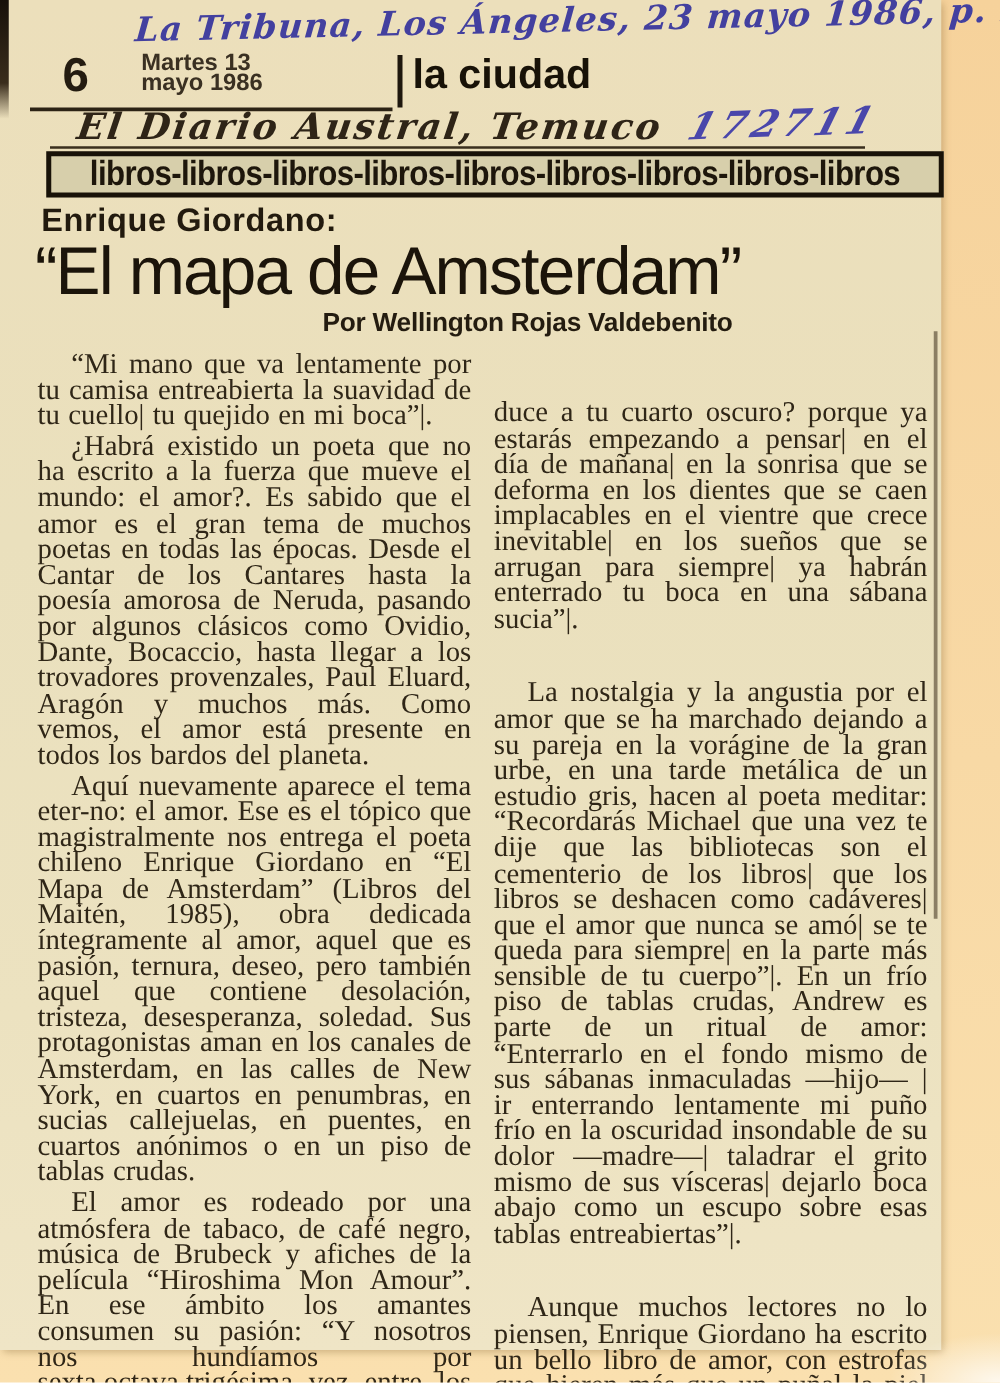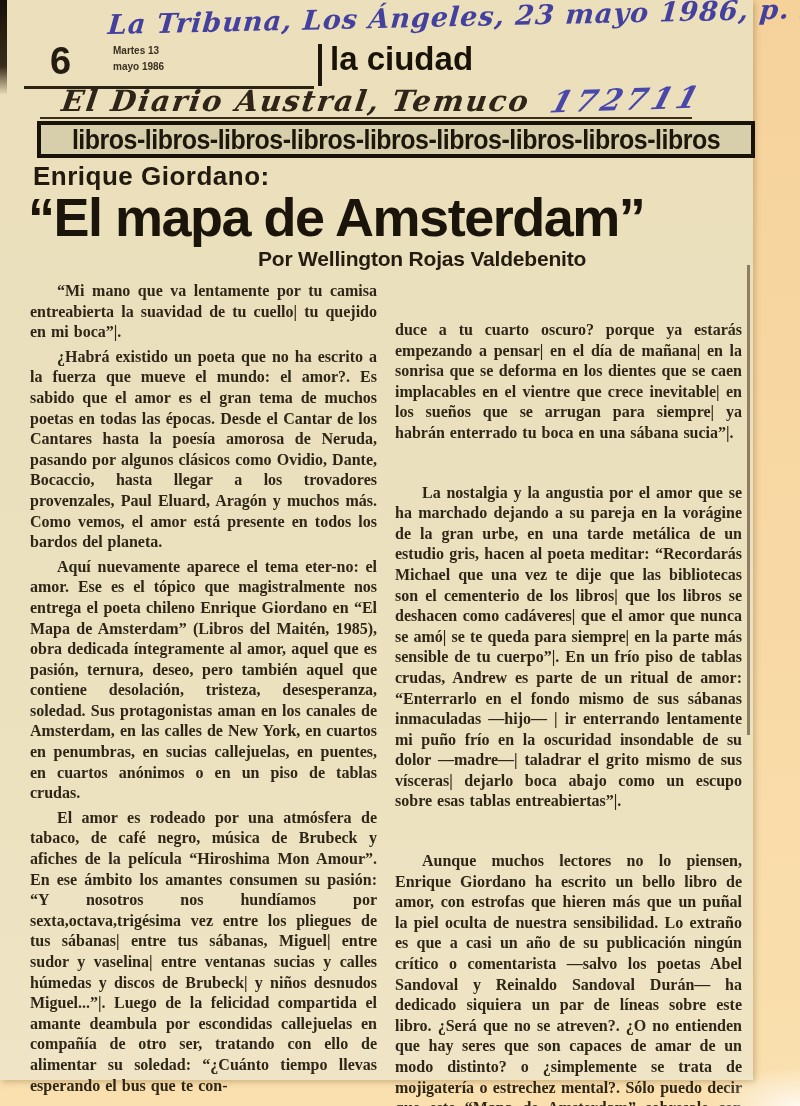--- a/index.html
+++ b/index.html
@@ -50,21 +50,21 @@
     position:absolute; left:40px; top:117px; width:652px; height:2px;
     background:#3a2f1e;
   }
   
   .page-num {
     position:absolute; left:50px; top:40px;
     font-size:38px; font-weight:bold; color:#241c10;
   }
   .date-block {
     position:absolute; left:113px; top:43px;
-    font-size:10px; font-weight:bold; line-height:16px; color:#3a3022;
+    font-size:19px; font-weight:bold; line-height:16px; color:#3a3022;
   }
   .masthead-rule {
     position:absolute; left:24px; top:86px; width:290px; height:3px; background:#2c2315;
   }
   .section-bar {
     position:absolute; left:318px; top:44px; width:4px; height:42px; background:#1e170d;
   }
   .section-title {
     position:absolute; left:330px; top:40px;
     font-size:33px; font-weight:bold; letter-spacing:0px; color:#181207;
@@ -80,40 +80,39 @@
     font-size:25px; font-weight:bold; letter-spacing:-0.5px;
     color:#1d160b; transform:scaleY(1.12); white-space:nowrap;
   }
   
   .kicker {
     position:absolute; left:33px; top:161px;
     font-size:26px; font-weight:bold; color:#221a0e; letter-spacing:0.5px;text-align:center;
   }
   .headline {
     position:absolute; left:28px; top:186px; width:740px;
-    font-size:54px; font-weight:bold; letter-spacing:-1.5px;
+    font-size:54px; font-weight:normal; letter-spacing:-1.5px;
     color:#1b140a; white-space:nowrap;
   }
   .byline {
     position:absolute; left:258px; top:247px;
     font-size:21px; font-weight:bold; color:#241c10; letter-spacing:-0.2px;
   }
   
   .columns {
     position:absolute; left:30px; top:281px; width:712px;
     display:flex; gap:18px;
     font-family:"Liberation Serif", serif;
     color:#2f2617;
   }
   .col { width:50%; text-align:justify; }
   .col p {
-    font-size:16px; line-height:20.6px;
+    font-size:23px; line-height:20.6px;
     text-indent:27px; margin-bottom:4px;
     word-spacing:1px;
-    font-weight:bold;
   }
   .col-right p { margin-bottom:11px;margin-top:39px; }
   .col p.no-indent { text-indent:0; }
   .bottom-shadow {
     position:absolute; right:0; bottom:0; width:90px; height:40px;
     background:radial-gradient(ellipse at bottom right, rgba(255,255,255,.8), rgba(255,255,255,0) 70%);
   }
 </style>
 </head>
 <body>

